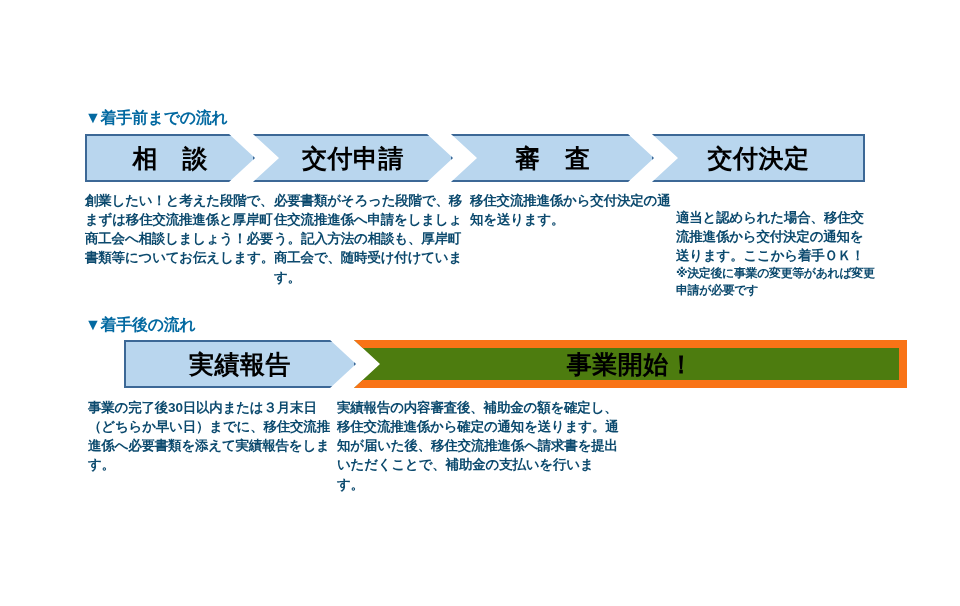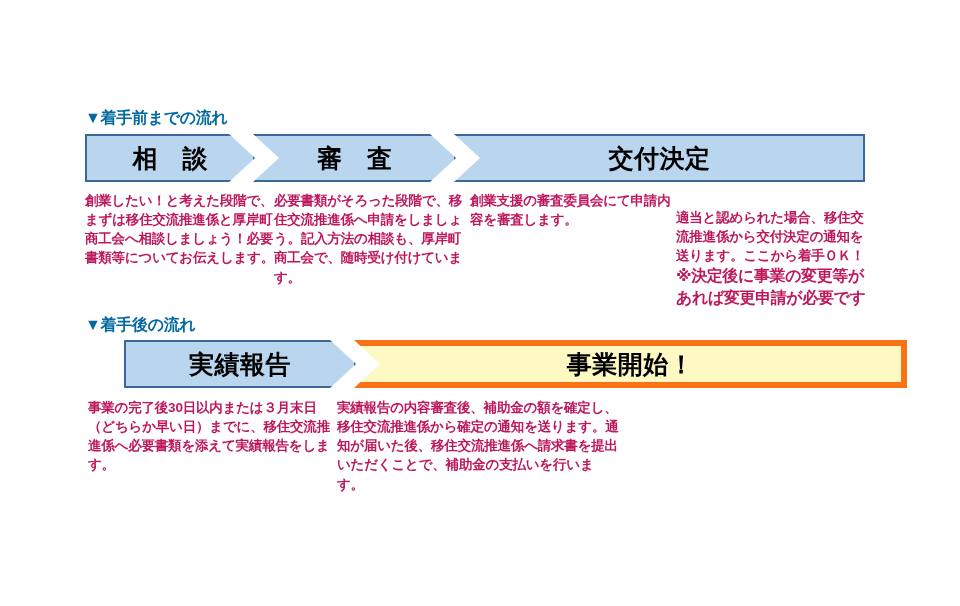--- a/index.html
+++ b/index.html
@@ -48,22 +48,22 @@
     display: flex;
     align-items: center;
     justify-content: center;
   }
   
   .chev-blue {
     background: #b9d6ee;
     border: 2px solid #3c6896;
   }
   .chev-pink {
-    background: #fef9c3;
-    border: 6px solid #f97316;
+    background: #4d7c0f;
+    border: 8px solid #f97316;
   }
   
   .chev.first {
     clip-path: polygon(0 0, calc(100% - 26px) 0, 100% 50%, calc(100% - 26px) 100%, 0 100%);
     margin-right: -2px;
   }
   .chev.mid {
     clip-path: polygon(0 0, calc(100% - 26px) 0, 100% 50%, calc(100% - 26px) 100%, 0 100%, 26px 50%);
     margin-right: -2px;
     margin-left: 0;
@@ -82,27 +82,27 @@
     z-index: 2;
   }
   .chev-label.spaced { letter-spacing: 9px; text-indent: 9px; }
 
   
   .col {
     position: absolute;
     font-size: 13.5px;
     font-weight: bold;
     line-height: 1.42;
-    color: #be185d;
+    color: #0c4a6e;
     letter-spacing: -0.2px;
     white-space: pre-wrap;
   }
   .col .note {
     display: block;
-    font-size: 16px;
+    font-size: 12px;
     line-height: 1.36;
     letter-spacing: -0.4px;
   }
 
   
   #col1 { left: 85px;  top: 191px; width: 190px; }
   #col2 { left: 274px; top: 191px; width: 190px; }
   #col3 { left: 470px; top: 191px; width: 205px; }
   #col4 { left: 676px; top: 208px; width: 200px; }
 
@@ -115,31 +115,34 @@
 <body>
 
 <div class="page">
 
   <div class="section-header" id="sec1-header">▼着手前までの流れ</div>
 
   <div class="flow-bar" id="flow1">
     <div class="chev chev-blue first" style="flex:0 0 170px">
       <span class="chev-label spaced">相 談</span>
     </div>
+    <div class="chev chev-blue mid" style="flex:0 0 200px">
+      <span class="chev-label">交付申請</span>
+    </div>
     <div class="chev chev-blue mid" style="flex:0 0 203px">
       <span class="chev-label spaced">審 査</span>
     </div>
     <div class="chev chev-blue last" style="flex:1 1 auto">
       <span class="chev-label">交付決定</span>
     </div>
   </div>
 
   <div class="col" id="col1">創業したい！と考えた段階で、まずは移住交流推進係と厚岸町商工会へ相談しましょう！必要書類等についてお伝えします。</div>
   <div class="col" id="col2">必要書類がそろった段階で、移住交流推進係へ申請をしましょう。記入方法の相談も、厚岸町商工会で、随時受け付けています。</div>
-  <div class="col" id="col3">創業支援の審査委員会にて申請内容を審査します。</div>
+  <div class="col" id="col3">移住交流推進係から交付決定の通知を送ります。</div>
   <div class="col" id="col4"><span>適当と認められた場合、移住交流推進係から交付決定の通知を送ります。ここから着手ＯＫ！</span><span class="note">※決定後に事業の変更等があれば変更申請が必要です</span></div>
 
   <div class="section-header" id="sec2-header">▼着手後の流れ</div>
 
   <div class="flow-bar" id="flow2">
     <div class="chev chev-blue first" style="flex:0 0 232px">
       <span class="chev-label">実績報告</span>
     </div>
     <div class="chev chev-pink last" style="flex:1 1 auto">
       <span class="chev-label">事業開始！</span>

